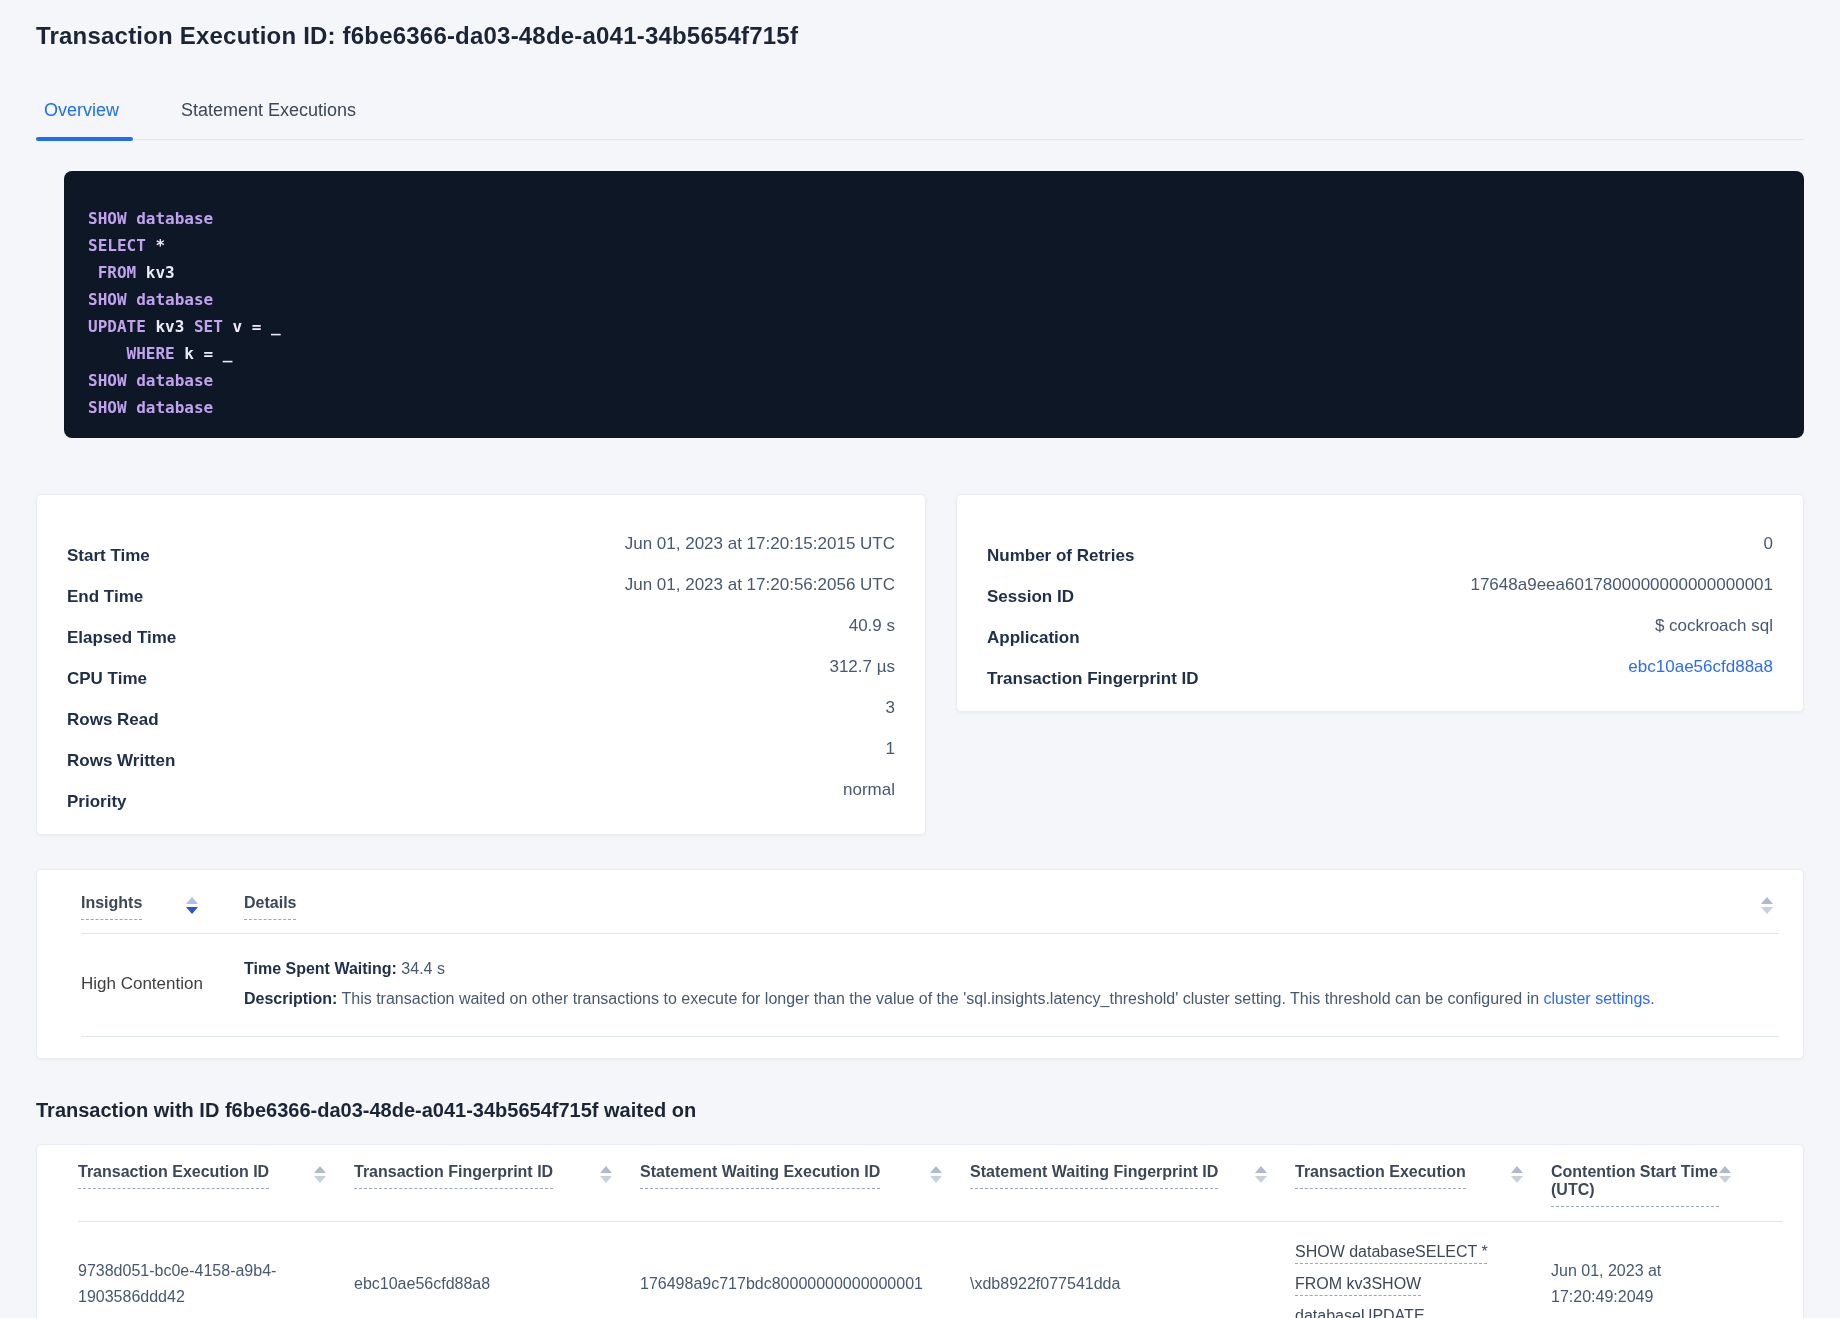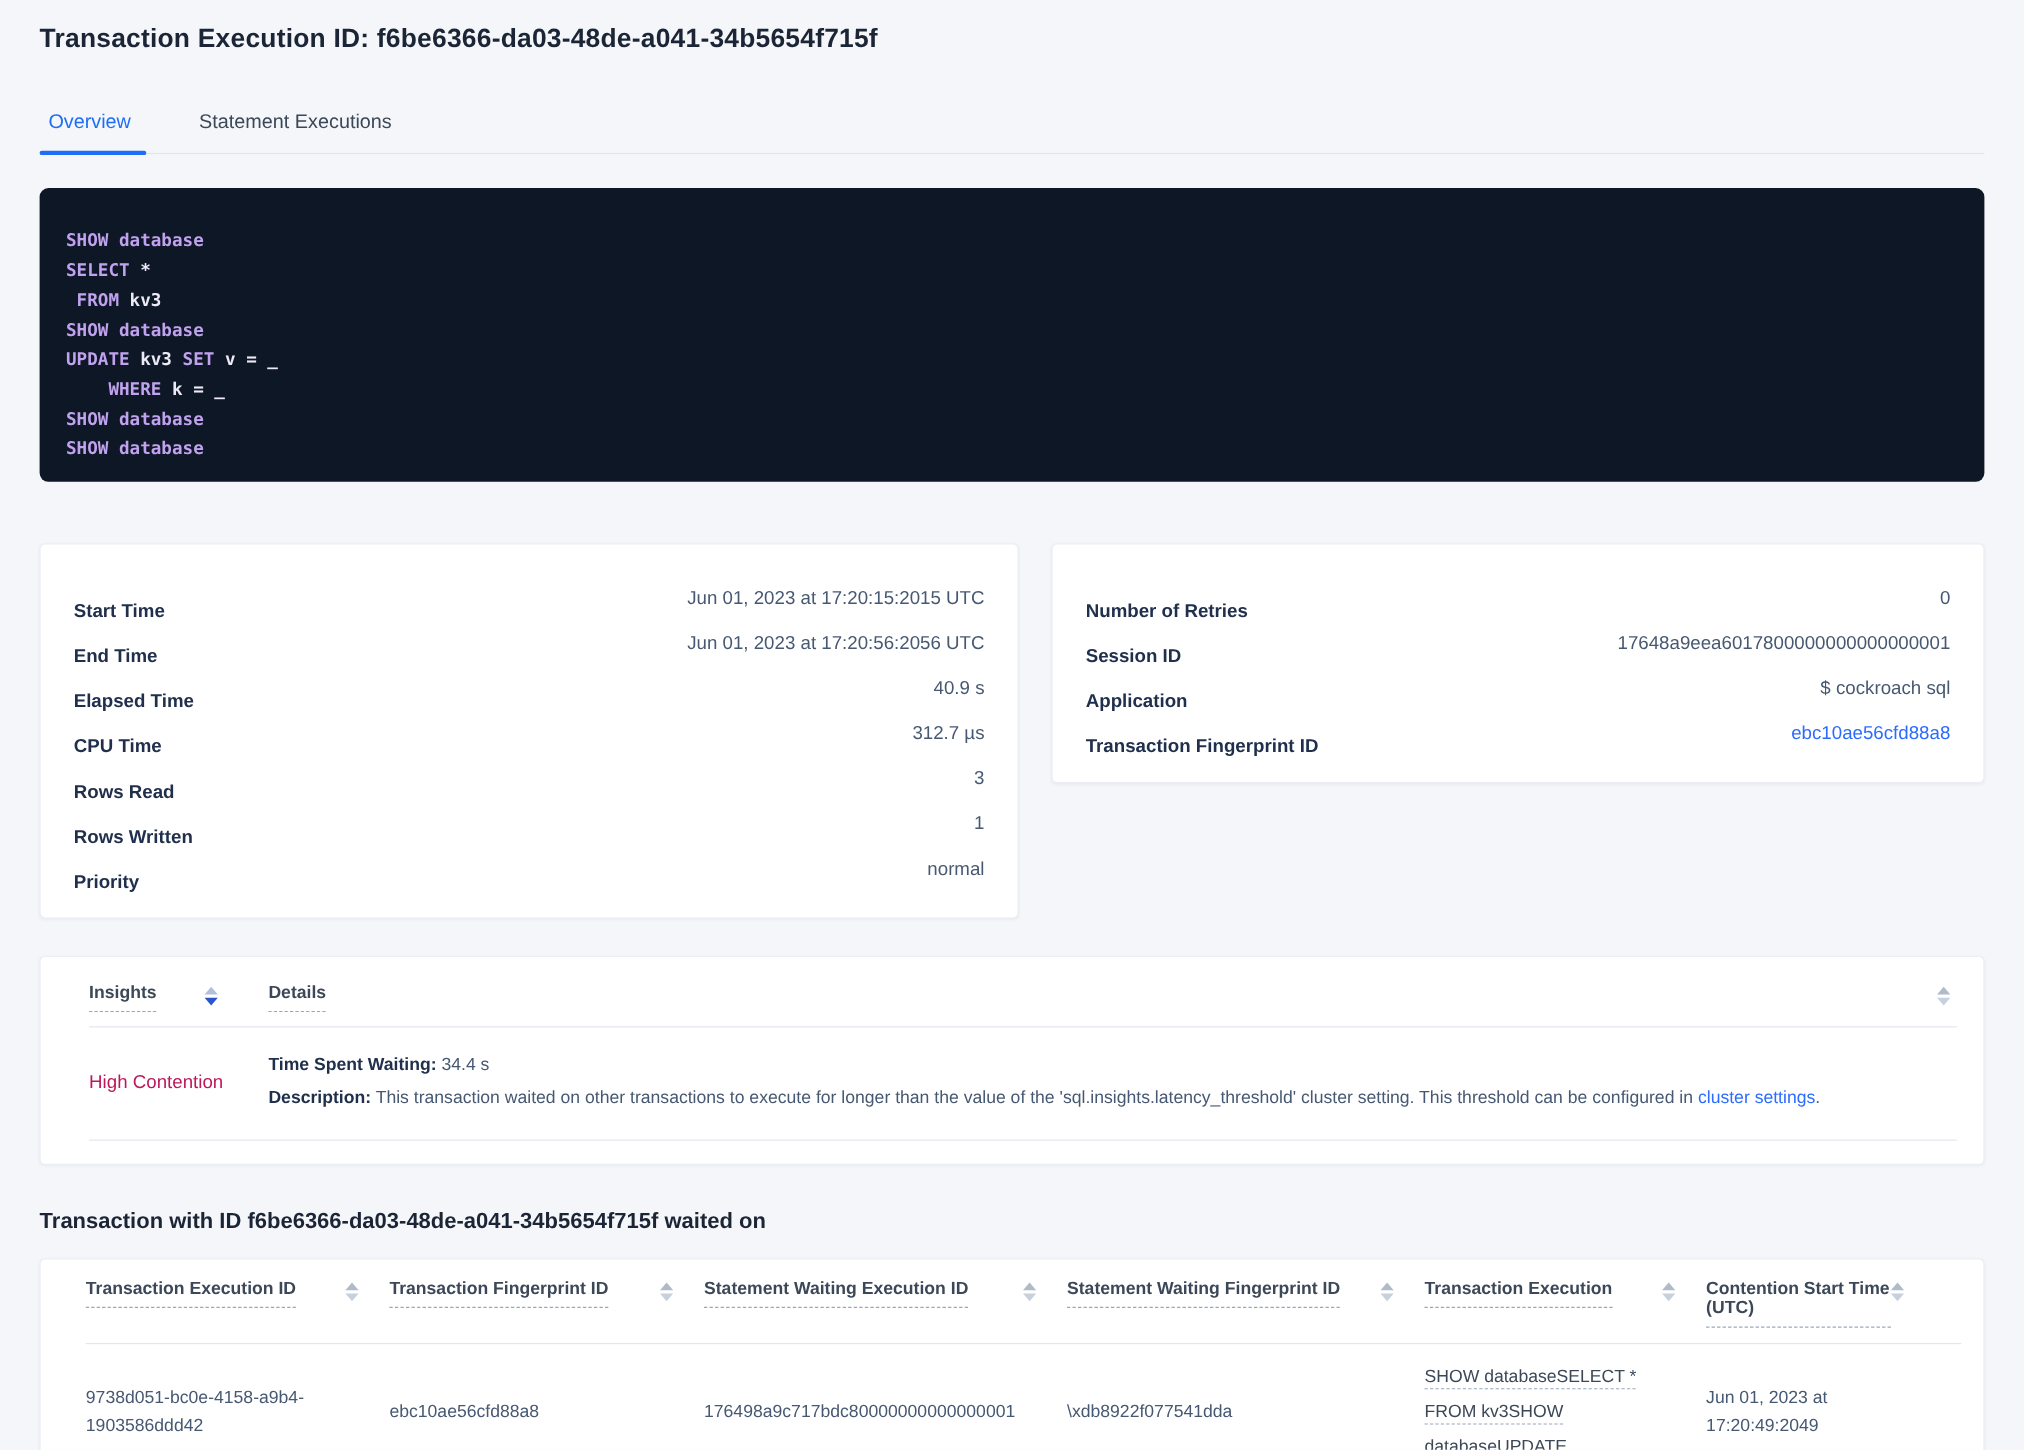--- a/index.html
+++ b/index.html
@@ -19,21 +19,21 @@
   .tab { font-size:18px; padding-bottom:18px; position:relative; cursor:pointer; color:#3c4858; font-weight:500; }
   .tab.active { color:#1d6ef5; }
   .tab.active::after {
     content:""; position:absolute; left:-8px; right:-14px; bottom:-2px;
     height:4px; border-radius:3px; background:#1d6ef5;
   }
 
   
   .sqlbox {
     margin-top:31px; height:267px; background:#0e1726; border-radius:8px;
-    padding:34px 28px 0 24px; overflow:hidden;
+    padding:34px 28px 0 24px; overflow:hidden;margin-left:28px;
   }
   .sql-line { font-family:"DejaVu Sans Mono", monospace; font-size:16px; line-height:27px; white-space:pre; font-weight:bold; }
   .tok-kw { color:#c0a2ee; }
   .tok-pl { color:#eceaf6; }
 
   
   .card {
     background:#ffffff; border:1px solid #eaeef4; border-radius:5px;
     box-shadow:0 1px 3px rgba(33,43,54,.05);
   }
@@ -46,21 +46,21 @@
   .kv-value { font-size:17px; color:#475872; text-align:right; }
   .kv-value.link { color:#2b6bff; cursor:pointer; }
 
   
   .insights-card { margin-top:34px; padding:24px 30px 21px 44px; }
   .ins-header { display:flex; align-items:flex-start; padding-bottom:13px; }
   .th-label { font-size:16px; font-weight:bold; color:#3c4858; padding-bottom:7px; border-bottom:1px dashed #9aa7ba; }
   .ins-col1 { display:flex; gap:44px; width:163px; align-items:flex-start; }
   .ins-divider { border-bottom:1px solid #e0e4eb; margin-right:-6px; }
   .ins-row { display:grid; grid-template-columns:163px 1fr; padding:22px 0 24px 0; border-bottom:1px solid #e0e4eb; margin-right:-6px; }
-  .insight-badge { font-size:17px; color:#be185d; align-self:center; }
+  .insight-badge { font-size:17px; color:#404040; align-self:center; }
   .ins-details { font-size:16px; line-height:26px; }
   .ins-wait { margin-bottom:4px; }
   .b { font-weight:bold; color:#20304c; }
   a.inline-link { color:#2b6bff; text-decoration:none; cursor:pointer; }
 
   
   .sort { display:inline-flex; flex-direction:column; gap:3px; padding-top:3px; cursor:pointer; }
   .tri-up { width:0; height:0; border-left:6px solid transparent; border-right:6px solid transparent; border-bottom:7px solid #98a4b6; }
   .tri-down { width:0; height:0; border-left:6px solid transparent; border-right:6px solid transparent; border-top:7px solid #c7d0dd; }
   .sort.active .tri-up { border-bottom-color:#b3c0dc; }

